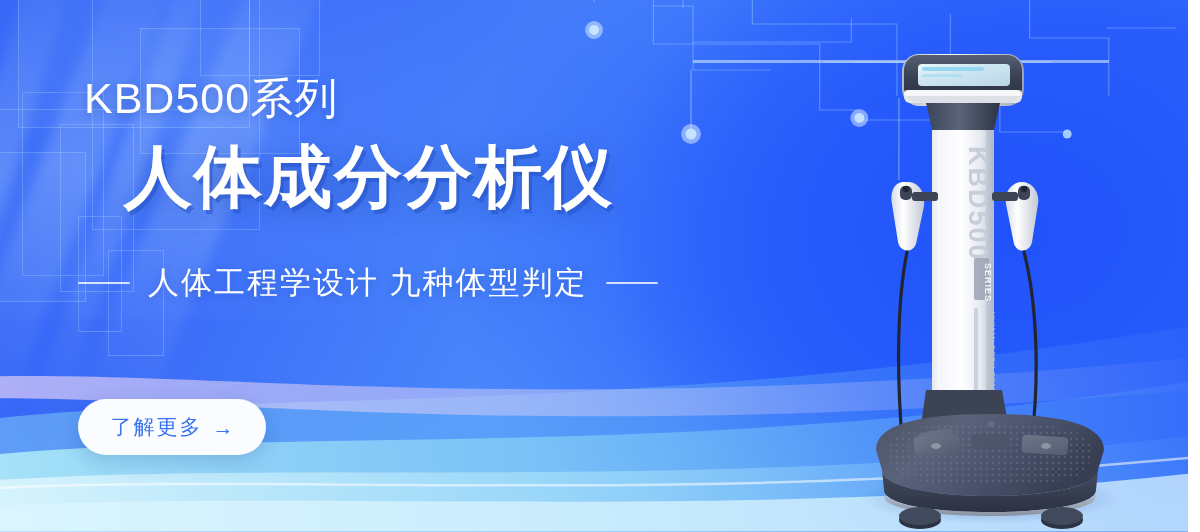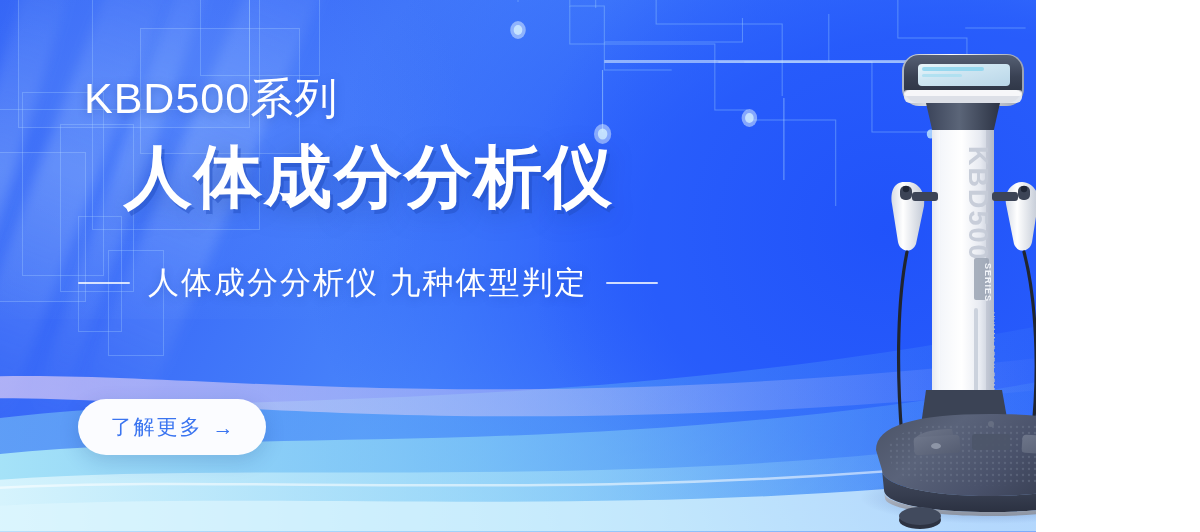--- a/index.html
+++ b/index.html
@@ -1,21 +1,21 @@
 <!DOCTYPE html>
 <html><head>
 <meta charset="utf-8">
 <style>
   * { margin:0; padding:0; box-sizing:border-box; }
   html,body { background:#ffffff; }
   body { font-family:"Liberation Sans","DejaVu Sans",sans-serif; }
 
   .banner{
     position:relative;
-    width:1036px; height:532px;
+    width:1188px; height:532px;
     overflow:hidden;
     background:#ef4444;
   }
 
   
   .bg-base{
     position:absolute; inset:0;
     background:
       radial-gradient(ellipse 900px 620px at 92% 46%, #2a5cfb 0%, #2a5cfb 34%, rgba(42,92,251,0) 72%),
       linear-gradient(118deg, #2f5ff5 0%, #3a6bf8 22%, #4a88fb 48%, #4f93fc 66%, #59a6fb 82%, #6fc0f7 100%);
@@ -200,21 +200,21 @@
   </div>
 
   <div class="content">
 
     <div class="eyebrow">KBD500系列</div>
 
     <div class="headline">人体成分分析仪</div>
 
     <div class="sub-row">
       <span class="sub-dash"></span>
-      <span class="subtitle">人体成分分析仪  九种体型判定</span>
+      <span class="subtitle">人体工程学设计  九种体型判定</span>
       <span class="sub-dash"></span>
     </div>
 
     <div class="cta">
       <span class="cta-label">了解更多</span>
       <span class="cta-arrow">→</span>
     </div>
   </div>
 
   <div class="device">

